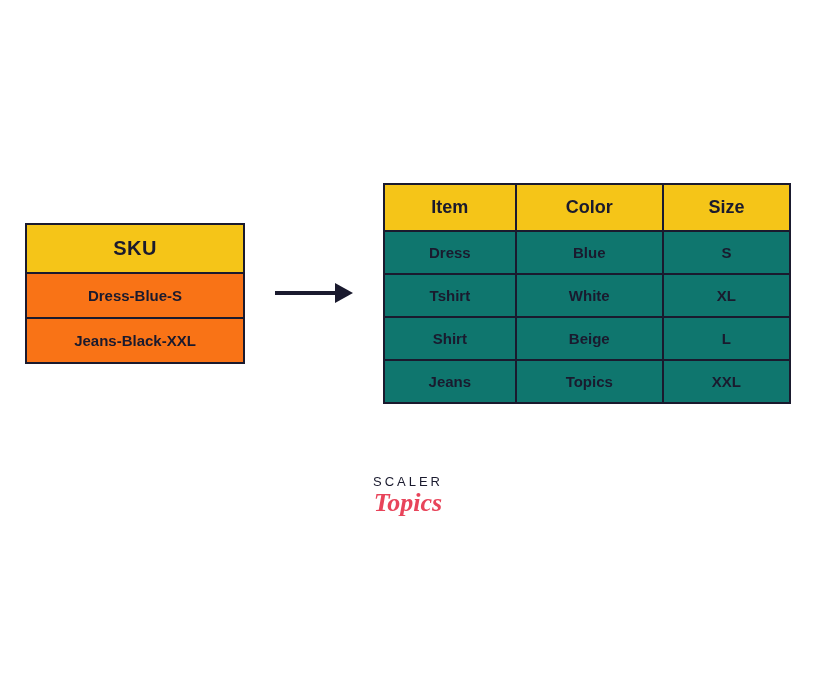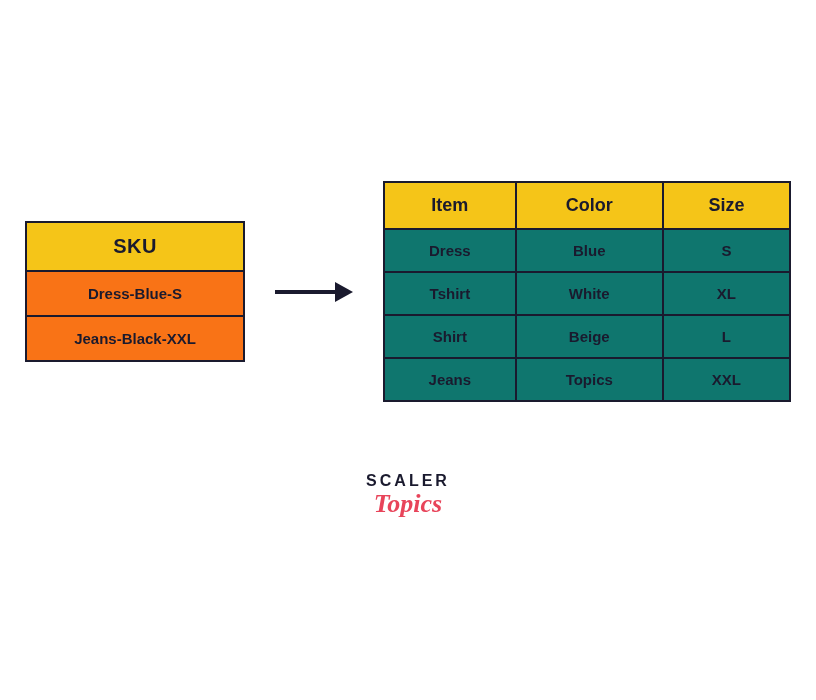--- a/index.html
+++ b/index.html
@@ -105,22 +105,22 @@
 
     
     .logo-container {
       display: flex;
       flex-direction: column;
       align-items: center;
       margin-top: 10px;
     }
 
     .logo-scaler {
-      font-size: 16px;
-      font-weight: 700;
+      font-size: 13px;
+      font-weight: 400;
       letter-spacing: 3px;
       color: #1a1a2e;
       text-transform: uppercase;
     }
 
     .logo-topics {
       font-size: 26px;
       font-weight: 700;
       color: #e8445a;
       font-style: italic;

